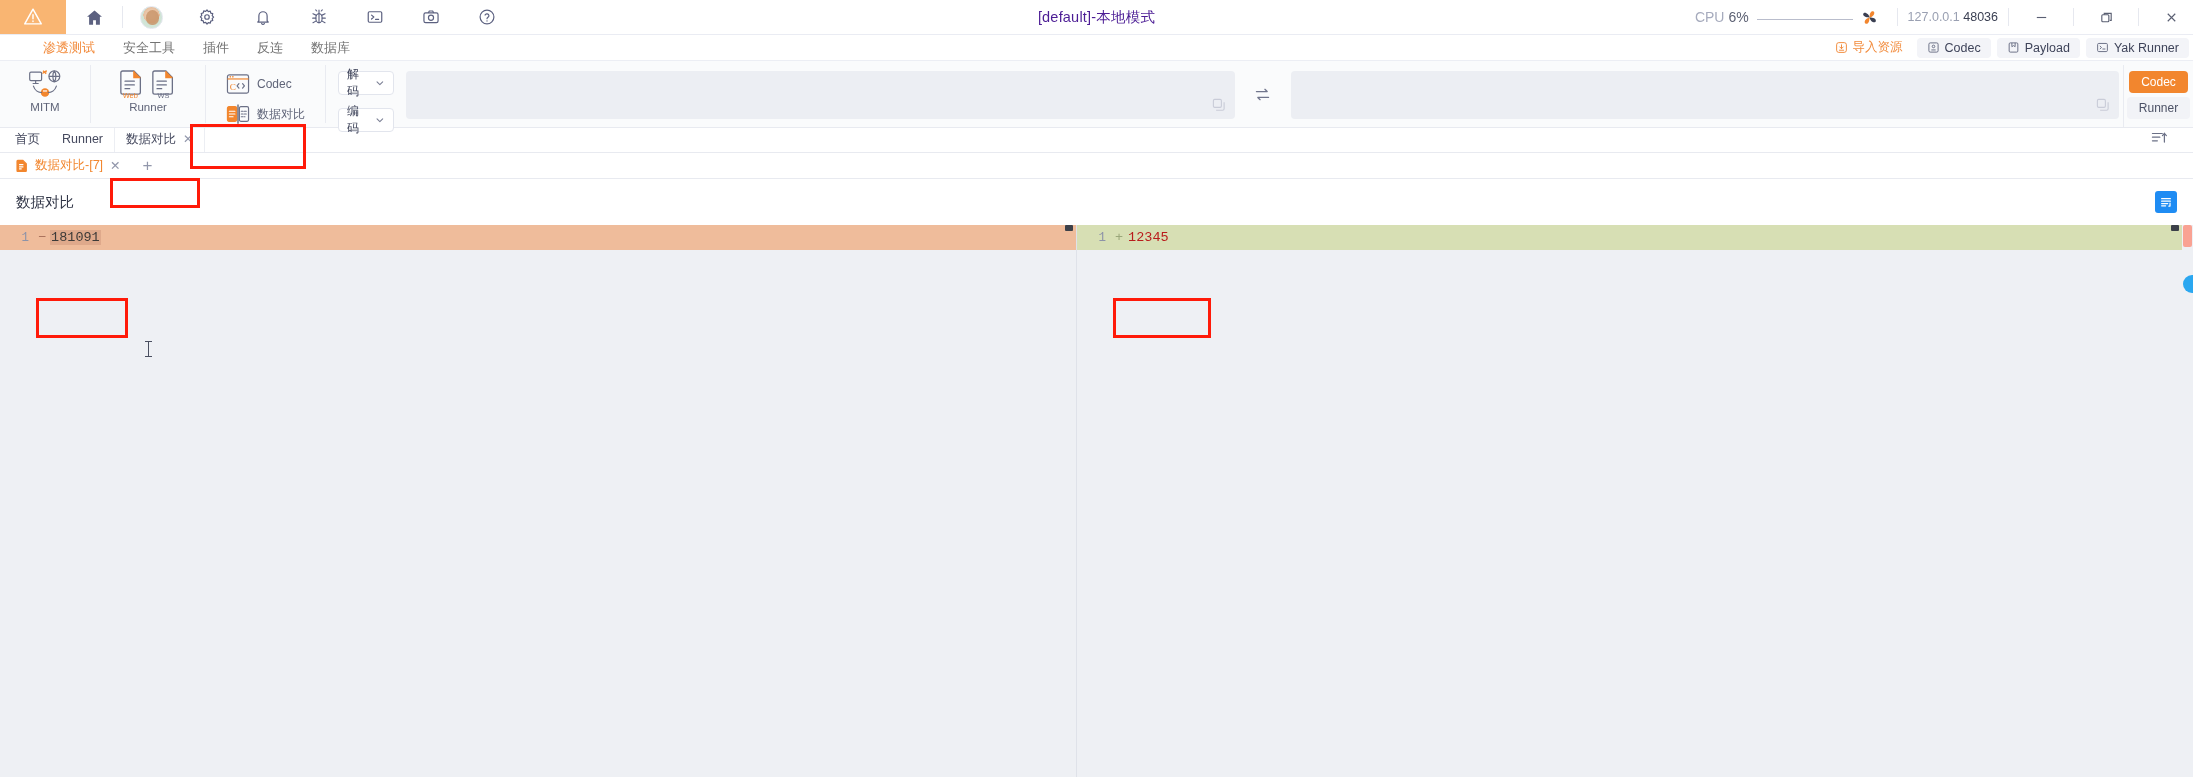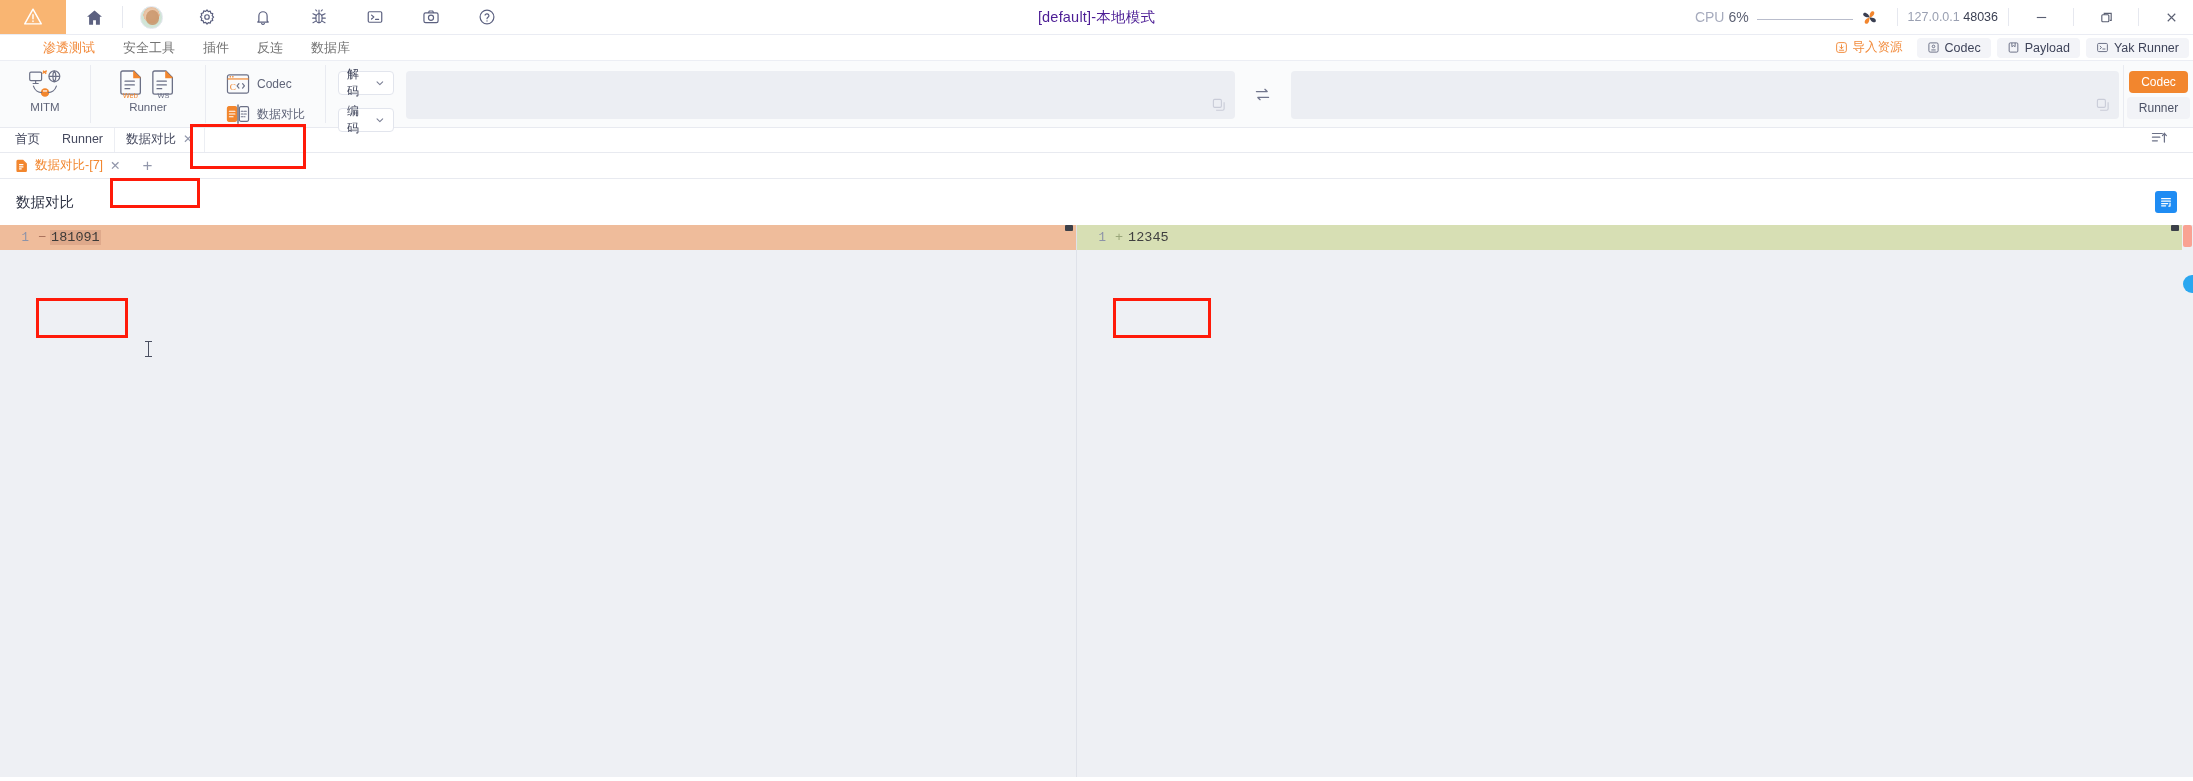--- a/index.html
+++ b/index.html
@@ -190,21 +190,21 @@
   }
   .gutter {
     width: 34px; text-align:right; padding-right: 5px;
     color:#8d93a8; font-size:12.5px; flex: 0 0 34px;
   }
   .ln-left  { background: #efbc9b; }
   .ln-right { background: #d7dfb4; }
   .marker { color:#a8705a; padding: 0 4px; }
   .marker.plus { color:#9aa77a; padding: 0 4px; }
   .seg-del { background:#dfa98b; color:#3d3a38; padding: 0 1px; }
-  .seg-add { color:#404040; padding: 0 1px; }
+  .seg-add { color:#b91c1c; padding: 0 1px; }
   .pane-scroll {
     position:absolute; top:0; width: 8px; height: 6px;
     background:#3c4049; border-radius:1px;
   }
   .caret {
     position:absolute; width:1px; height:16px; background:#4a4f60;
   }
   .caret:before, .caret:after{
     content:""; position:absolute; left:-3px; width:7px; height:1px; background:#4a4f60;
   }

